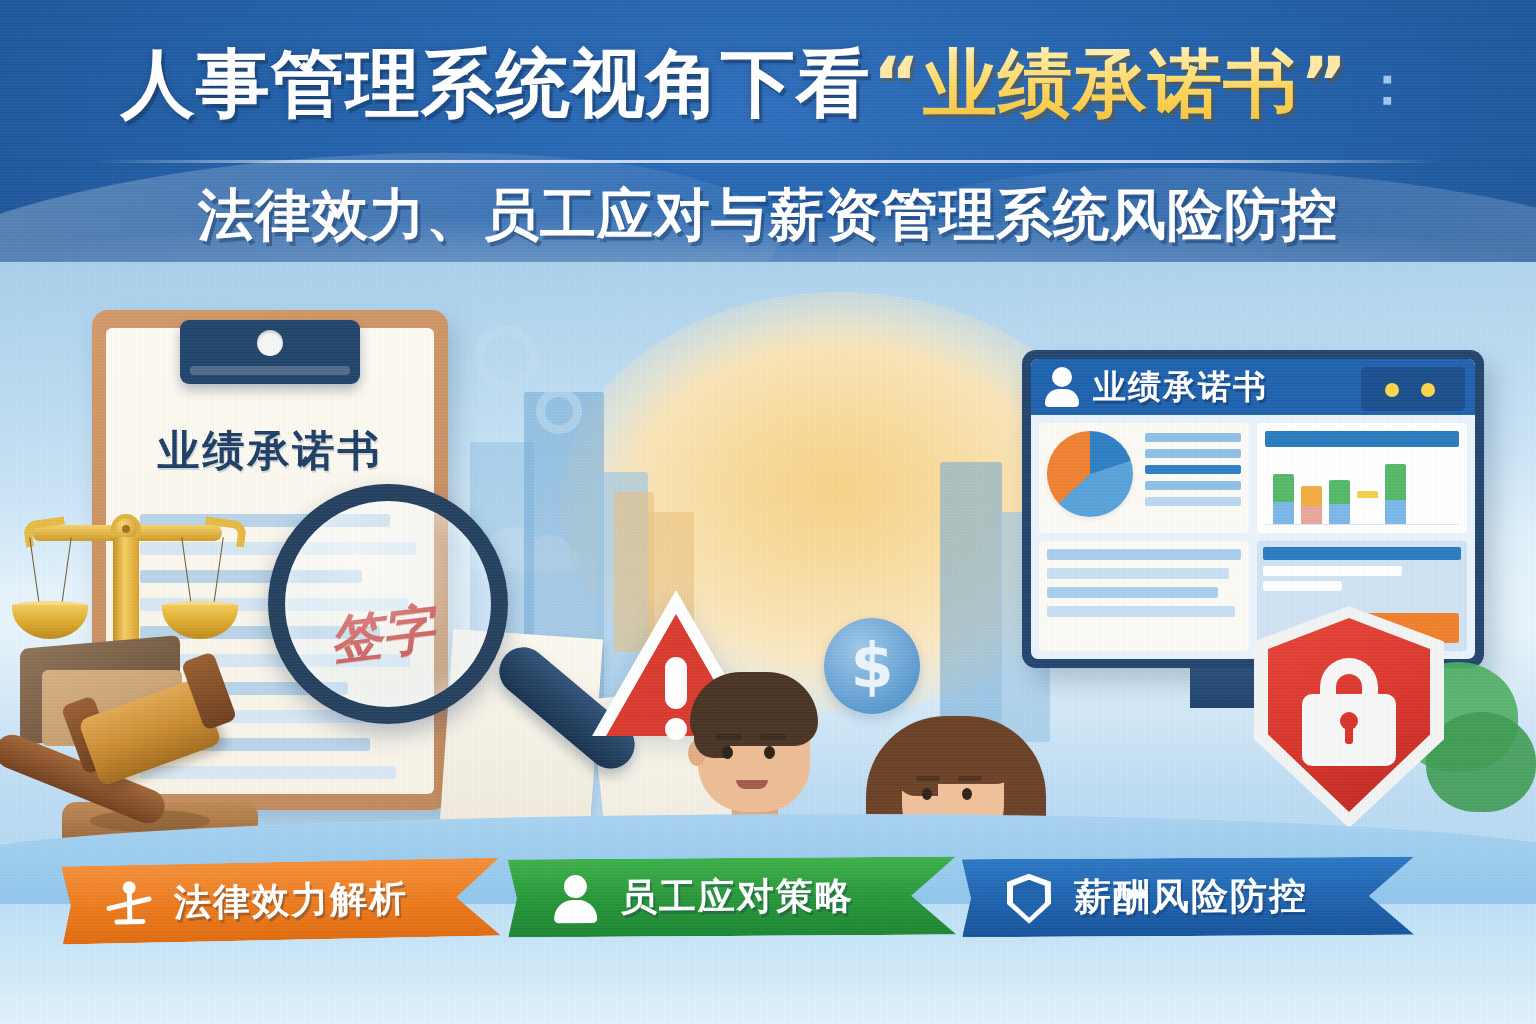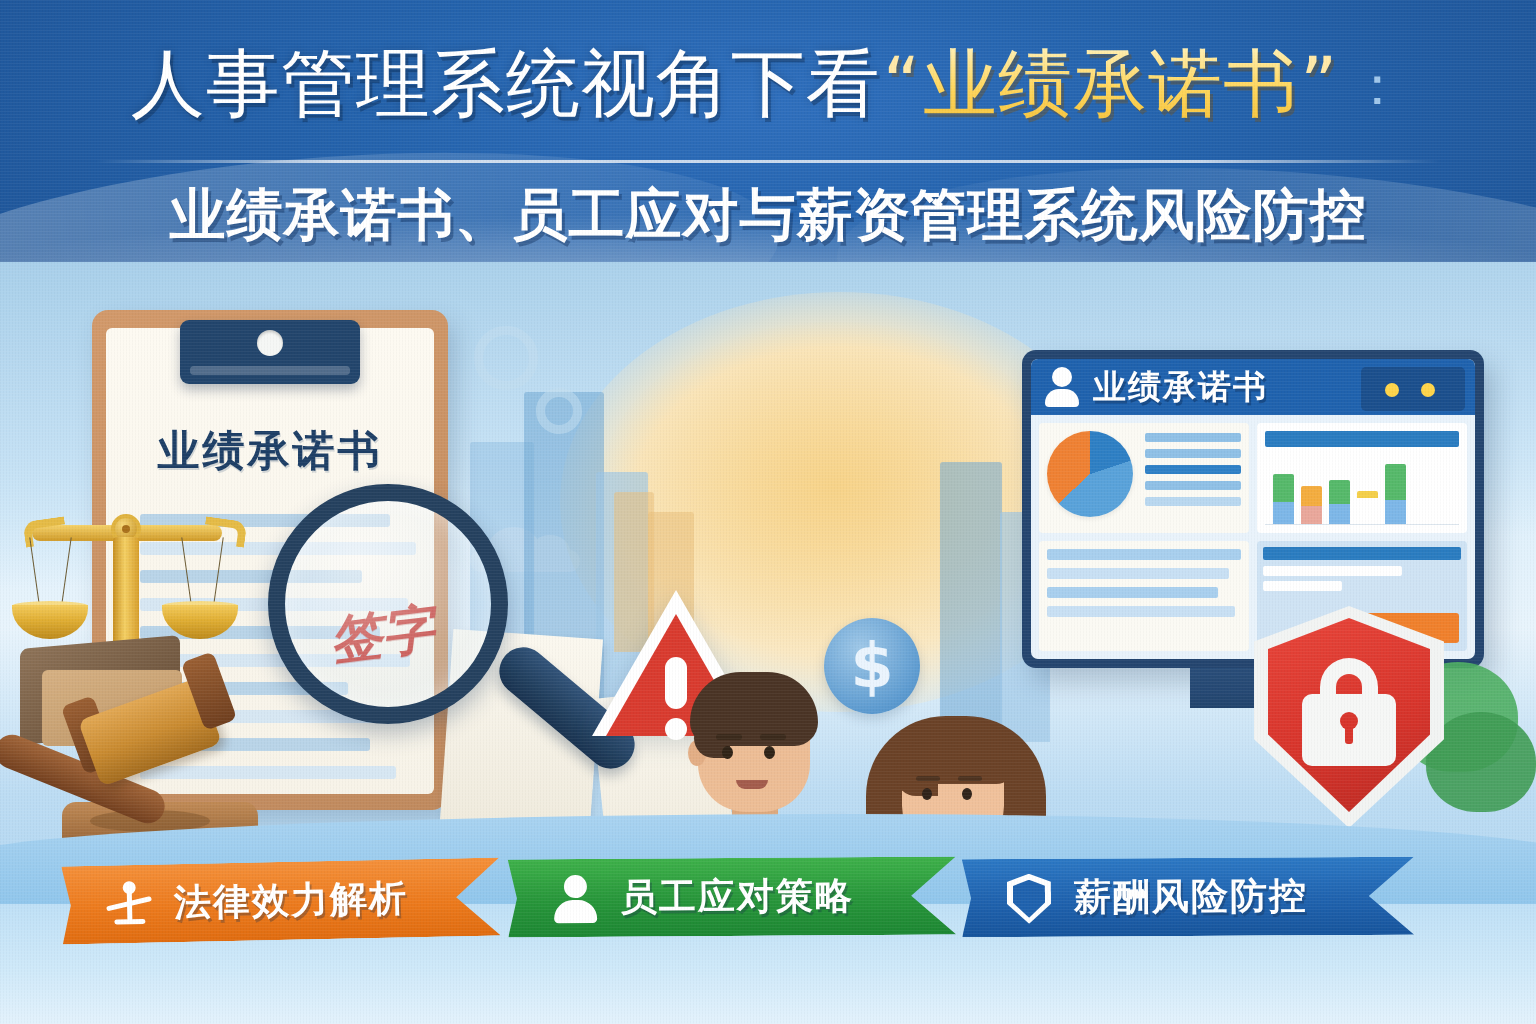--- a/index.html
+++ b/index.html
@@ -43,21 +43,21 @@
     transform: rotate(4deg);
   }
   .title-row {
     position: absolute; left: 0; top: 46px;
     width: 1536px;
     display: flex; align-items: center; justify-content: center;
     white-space: nowrap;
     z-index: 4;
   }
   .t-main, .t-hl, .t-quote, .t-colon {
-    font-weight: 400;
+    font-weight: 700;
     font-size: 74px;
     line-height: 1;
     letter-spacing: 1px;
     font-family: "DejaVu Sans", "Liberation Sans", sans-serif;
   }
   .t-main {
     color: #ffffff;
     text-shadow: 3px 4px 0 rgba(16,48,92,.45), 0 0 10px rgba(0,0,0,.18);
   }
   .t-quote {
@@ -584,21 +584,21 @@
       <span class="t-main">人事管理系统视角下看</span>
       <span class="t-quote">“</span>
       <span class="t-hl">业绩承诺书</span>
       <span class="t-quote">”</span>
       <span class="t-colon">：</span>
     </div>
 
     <div class="hdr-divider"></div>
 
     <div class="subtitle-row">
-      <span class="t-sub">业绩承诺书、员工应对与薪资管理系统风险防控</span>
+      <span class="t-sub">法律效力、员工应对与薪资管理系统风险防控</span>
     </div>
   </div>
 
   <div class="scene">
     <div class="sky-sweep"></div>
     <div class="cloud c1"></div>
     <div class="cloud c2"></div>
     <div class="cloud c3"></div>
 
     <div class="halo"></div>

